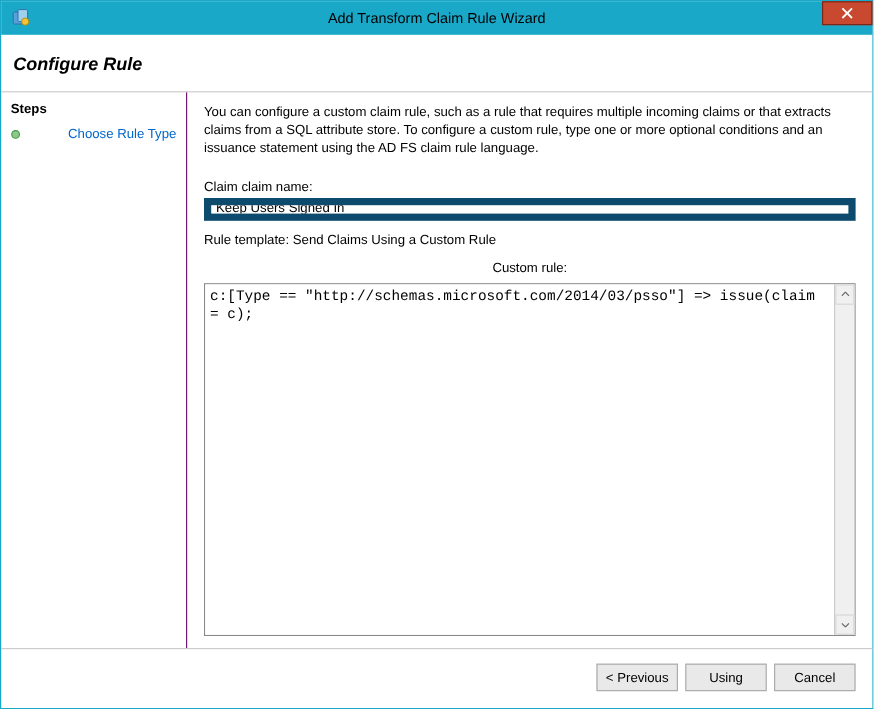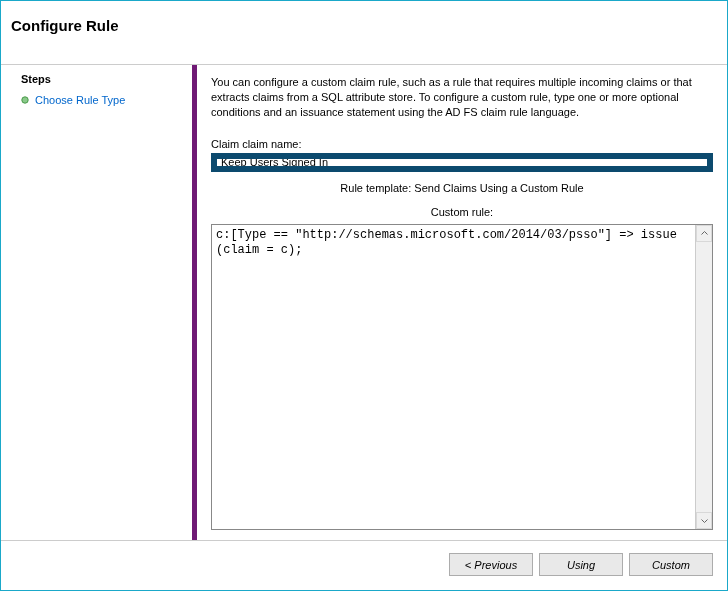--- a/index.html
+++ b/index.html
@@ -58,48 +58,50 @@
       display: flex;
       align-items: center;
       justify-content: center;
       cursor: pointer;
     }
     .titlebar-close svg {
       stroke: #fff;
       stroke-width: 1.5;
     }
     .header {
-      padding: 16px 10px 30px 10px;
+      padding: 16px 10px 14px 10px;
       border-bottom: 1px solid #ccc;
+      font-style: italic;
     }
     .header-title {
       font-size: 15px;
       font-weight: bold;
       color: #000;
     }
     .body {
       flex: 1;
       display: flex;
       min-height: 0;
     }
     .sidebar {
-      width: 196px;
-      border-right: 5px solid #701a75;
-      padding: 8px 20px;
+      width: 155px;
+      border-right: 1px solid #701a75;
+      padding: 8px 8px;
     }
     .sidebar-heading {
       font-weight: bold;
       font-size: 11px;
       margin-bottom: 6px;
     }
     .step {
       display: flex;
       align-items: center;
       padding: 3px 0;
       cursor: pointer;
+      justify-content: space-between;
     }
     .step-bullet {
       width: 8px;
       height: 8px;
       margin-right: 6px;
       display: flex;
       align-items: center;
       justify-content: center;
     }
     .step-bullet svg circle.outer { fill: #8ac98a; stroke: #4a9a4a; stroke-width:1; }
@@ -126,21 +128,20 @@
       width: 100%;
       border: 6px solid #0c4a6e;
       padding: 2px 4px;
       font-size: 11px;
       font-family: inherit;
       height: 19px;
     }
     .template-text {
       font-size: 11px;
       margin-top: 10px;
-      text-align: center;
     }
     .custom-rule-wrap {
       flex: 1;
       display: flex;
       flex-direction: column;
       min-height: 0;
       margin-top: 3px;
     }
     .textarea-frame {
       flex: 1;
@@ -182,35 +183,50 @@
       cursor: pointer;
     }
     .footer {
       border-top: 1px solid #ccc;
       padding: 12px 14px 14px 14px;
       display: flex;
       justify-content: flex-end;
       gap: 6px;
     }
     .btn {
-      width: 84px;
+      width: 68px;
       height: 23px;
       background: #e9e9e9;
       border: 1px solid #acacac;
       font-size: 11px;
       font-family: inherit;
       cursor: pointer;
-      font-style: italic;
     }
   </style>
 </head>
 <body>
 
 <div class="window">
 
+  <div class="titlebar">
+    <span class="titlebar-icon">
+      <svg width="16" height="16" viewBox="0 0 16 16">
+        <rect x="2" y="3" width="8" height="10" rx="1" fill="#5aa0d8" stroke="#2a6fa8" stroke-width="0.8"></rect>
+        <rect x="6" y="1" width="8" height="10" rx="1" fill="#9fd0f0" stroke="#2a6fa8" stroke-width="0.8"></rect>
+        <circle cx="12" cy="11" r="3" fill="#f5c433" stroke="#b38a12" stroke-width="0.8"></circle>
+      </svg>
+    </span>
+    <div class="titlebar-title">Add Transform Claim Rule Wizard</div>
+    <div class="titlebar-close">
+      <svg width="10" height="10" viewBox="0 0 10 10">
+        <line x1="1" y1="1" x2="9" y2="9"></line>
+        <line x1="9" y1="1" x2="1" y2="9"></line>
+      </svg>
+    </div>
+  </div>
 
   <div class="header">
     <div class="header-title">Configure Rule</div>
   </div>
 
   <div class="body">
 
     <div class="sidebar">
       <div class="sidebar-heading">Steps</div>
 
@@ -252,16 +268,16 @@
           </div>
         </div>
       </div>
     </div>
 
   </div>
 
   <div class="footer">
     <button class="btn">&lt; Previous</button>
     <button class="btn">Using</button>
-    <button class="btn">Custom</button>
+    <button class="btn">Cancel</button>
   </div>
 
 </div>
 
 </body></html>

